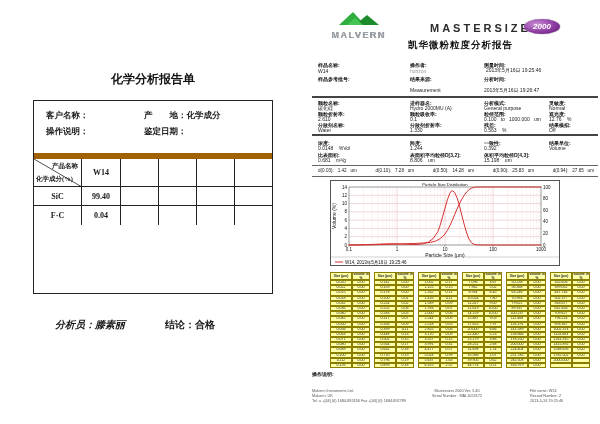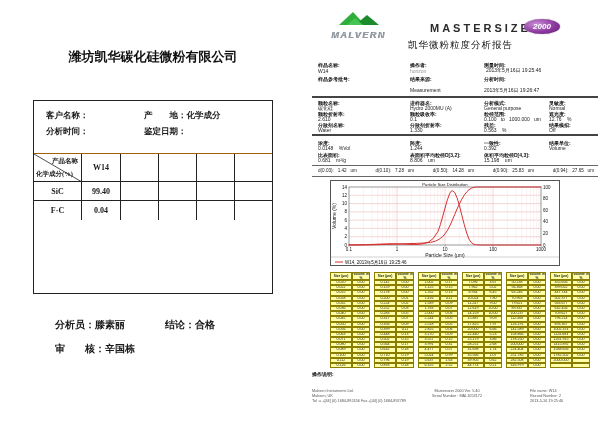--- a/index.html
+++ b/index.html
@@ -3,21 +3,21 @@
 <meta charset="utf-8">
 <style>
   html,body{margin:0;padding:0;background:#fff;}
   #app{position:relative;width:600px;height:424px;background:#fff;overflow:hidden;
        font-family:"Liberation Sans",sans-serif;color:#1a1a1a;}
   .abs{position:absolute;}
   
   .lp{font-family:"Liberation Serif","DejaVu Serif",serif;}
   .lp-title{width:240px;left:33px;text-align:center;font-weight:bold;color:#111;}
   .chem-table{left:33px;top:100px;width:240px;height:194px;border:1.2px solid #222;box-sizing:border-box;}
-  .chem-info{position:relative;height:52px;border-bottom:1px solid #a16207;font-size:8.5px;font-weight:bold;}
+  .chem-info{position:relative;height:52px;border-bottom:6px solid #a16207;font-size:8.5px;font-weight:bold;}
   .chem-grid{display:flex;flex-direction:column;}
   .chem-row{display:flex;height:19px;}
   .chem-row.hdr{height:28px;}
   .chem-cell{border-right:1px solid #222;border-bottom:1px solid #222;box-sizing:border-box;
              display:flex;align-items:center;justify-content:center;font-size:8px;font-weight:bold;}
   .chem-cell:last-child{border-right:none;}
   .chem-row:last-child .chem-cell{border-bottom:none;}
   .c-name{width:48px;}
   .c-prod{width:39px;}
   .c-empty{flex:1;}
@@ -30,23 +30,23 @@
   .rp-lbl{font-size:5px;font-weight:bold;color:#111;white-space:pre;}
   .rp-val{font-size:5px;color:#222;white-space:pre;}
   .rp-val.gray{color:#999;}
   .hline{background:#444;height:1.5px;left:312px;width:286px;}
   .hline.thin{height:0.8px;background:#666;}
   .brand-mastersizer{font-size:11px;font-weight:bold;letter-spacing:3px;color:#2b2b2b;}
   .badge2000{width:36px;height:15px;border-radius:50%;
              background:radial-gradient(ellipse at 35% 35%,#c98fd6 0%,#8d3aa0 55%,#5e1b70 100%);
              display:flex;align-items:center;justify-content:center;
              color:#fff;font-style:italic;font-weight:bold;font-size:8px;box-shadow:0 0 1px #555;}
-  .rp-title{font-size:9.5px;font-weight:normal;color:#111;letter-spacing:1px;}
+  .rp-title{font-size:9.5px;font-weight:bold;color:#111;letter-spacing:1px;}
   .malvern-txt{font-size:9px;font-weight:bold;letter-spacing:1.5px;color:#979ea5;
-               text-shadow:0.4px 0.4px 0 #fff,-0.4px -0.4px 0 #6c737a;font-style:italic;}
+               text-shadow:0.4px 0.4px 0 #fff,-0.4px -0.4px 0 #6c737a;}
   .dvals{left:318px;top:168px;width:276px;display:flex;justify-content:space-between;
          font-size:4.6px;color:#222;white-space:pre;}
   .chartbox{left:330px;top:180px;width:230px;height:86px;border:0.8px solid #555;box-sizing:border-box;background:#fff;}
   
   .rtable{left:330px;top:272px;width:264px;display:flex;gap:4px;}
   .rt-group{width:40px;}
   .rt-head,.rt-row{display:flex;}
   .rt-cell{background:#ffffa8;border:0.5px solid #8a7d00;box-sizing:border-box;
            font-size:3.6px;line-height:5.2px;height:5.2px;overflow:hidden;
            display:flex;align-items:center;justify-content:center;color:#222;}
@@ -54,27 +54,27 @@
             flex-direction:column;justify-content:center;}
   .rt-s{width:22px;}
   .rt-v{width:18px;}
   .rp-foot{font-size:3.8px;line-height:5px;color:#555;white-space:pre;}
 </style>
 </head>
 <body>
 
 <div id="app">
 
-  <div class="abs lp lp-title" style="top:48px;font-size:13px;">潍坊凯华碳化硅微粉有限公司</div>
+  <div class="abs lp lp-title" style="top:71px;font-size:12px;">化学分析报告单</div>
 
   <div class="abs lp chem-table">
     <div class="chem-info">
       <span class="abs pre" style="left:12px;top:9px;">客户名称：</span>
       <span class="abs pre" style="left:110px;top:9px;">产　　地：化学成分</span>
-      <span class="abs pre" style="left:12px;top:25px;">分析时间：</span>
+      <span class="abs pre" style="left:12px;top:25px;">操作说明：</span>
       <span class="abs pre" style="left:110px;top:25px;">鉴定日期：</span>
     </div>
     <div class="chem-grid">
       <div class="chem-row hdr">
         <div class="chem-cell c-name corner">
           <svg width="48" height="28" style="position:absolute;left:0;top:0;">
             <line x1="0" y1="0" x2="48" y2="28" stroke="#222" stroke-width="0.8"></line>
           </svg>
           <span class="tr">产品名称</span>
           <span class="bl">化学成分(%)</span>
@@ -98,23 +98,22 @@
         <div class="chem-cell c-name">F·C</div>
         <div class="chem-cell c-prod">0.04</div>
         <div class="chem-cell c-empty"></div>
           <div class="chem-cell c-empty"></div>
           <div class="chem-cell c-empty"></div>
           <div class="chem-cell c-empty"></div>
       </div>
     </div>
   </div>
 
-  <div class="abs lp lp-footer pre" style="left:55px;top:318px;"><span>分析员：</span><span>滕素丽</span></div>
+  <div class="abs lp lp-footer pre" style="left:55px;top:318px;font-style:italic;"><span>分析员：</span><span>滕素丽</span></div>
   <div class="abs lp lp-footer pre" style="left:165px;top:318px;"><span>结论：</span><span>合格</span></div>
-  <div class="abs lp lp-footer pre" style="left:55px;top:342px;"><span>审　　核：</span><span>辛国栋</span></div>
 
   <div class="abs" style="left:328px;top:10px;width:62px;text-align:center;">
     <svg width="52" height="16" viewBox="0 0 52 16">
       <polygon points="6,15 20,2 32,15" fill="#2fae3e"></polygon>
       <polygon points="22,15 34,5 46,15" fill="#1d8b2c"></polygon>
       <polygon points="14,15 22,8 30,15" fill="#45c653"></polygon>
     </svg>
     <div class="malvern-txt">MALVERN</div>
   </div>
   <div class="abs brand-mastersizer" style="left:430px;top:22px;">MASTERSIZER</div>

